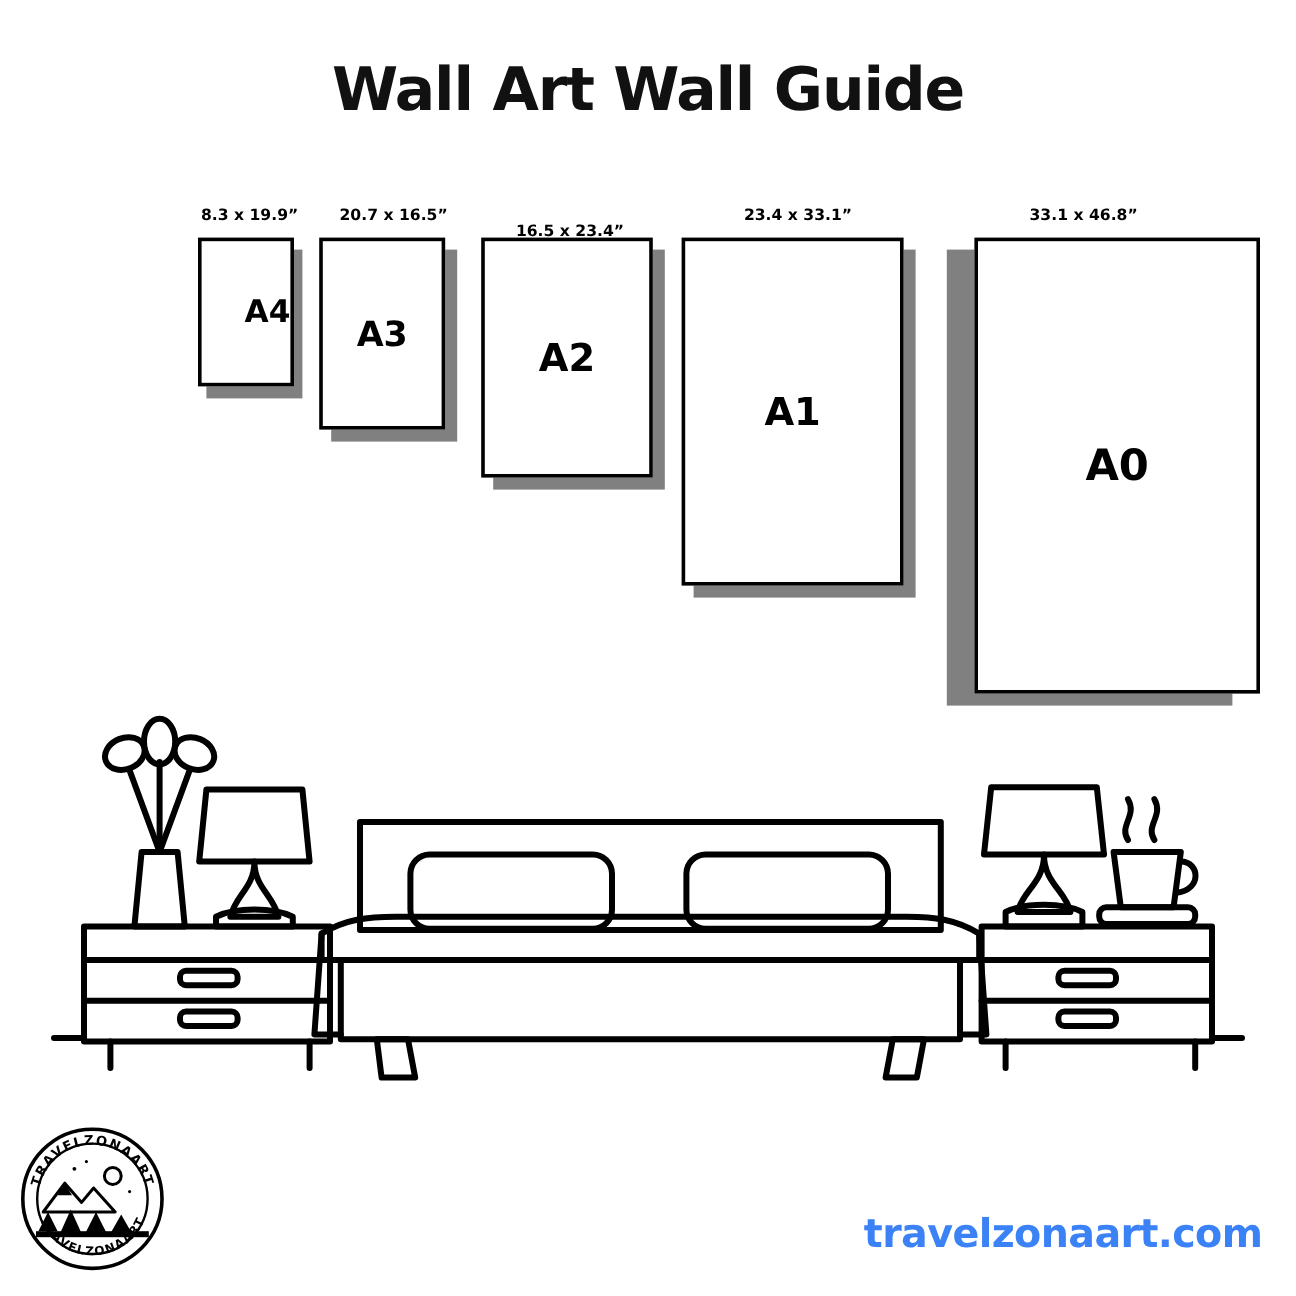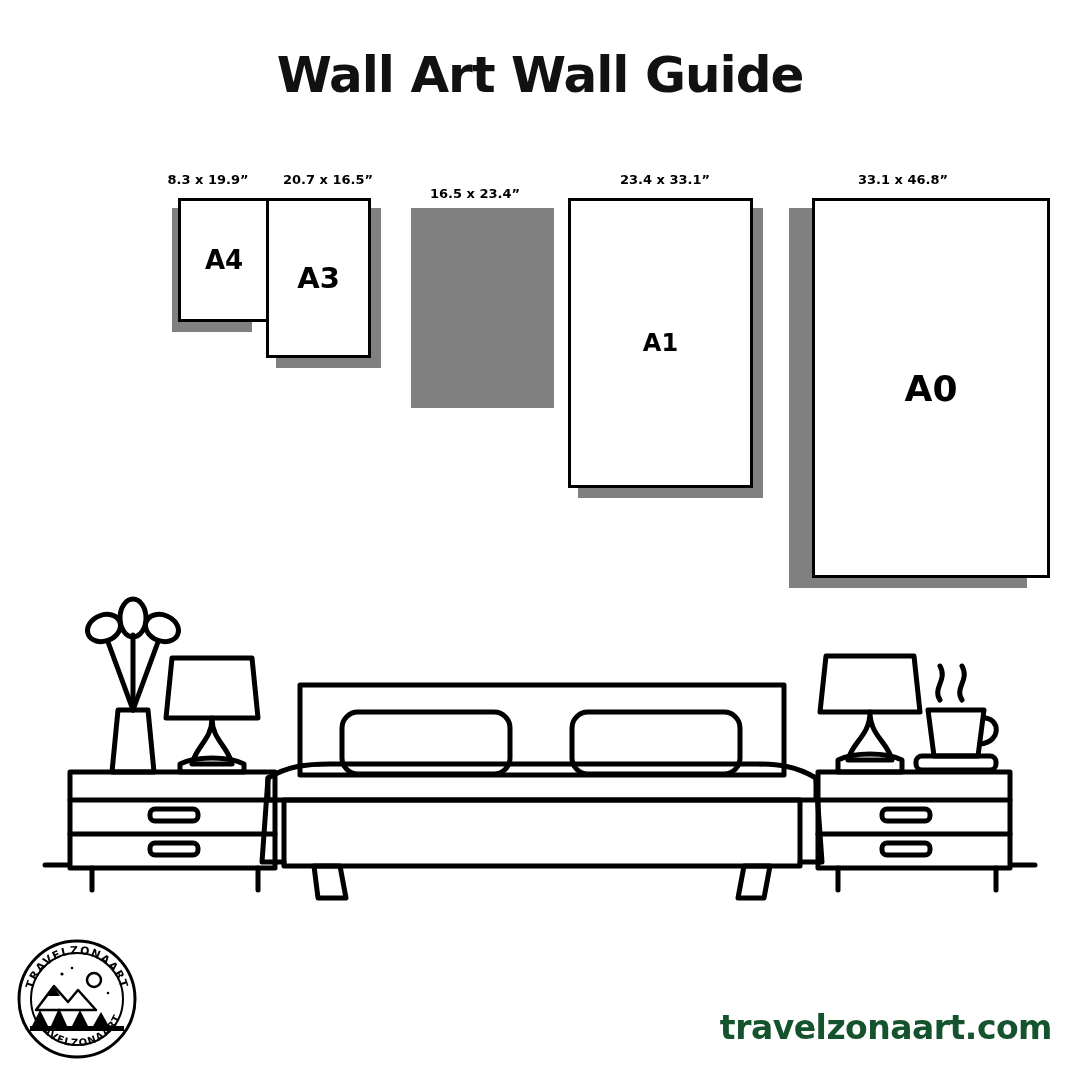--- a/index.html
+++ b/index.html
@@ -84,57 +84,60 @@
     width: 122px;
     height: 122px;
   }
   #website-url {
     position: absolute;
     right: 28px;
     top: 1008px;
     font-size: 33px;
     font-weight: 700;
     letter-spacing: -0.5px;
-    color: #14532d;
+    color: #3b82f6;
   }
 </style>
 </head>
 <body>
 
 <div id="page-title">Wall Art Wall Guide</div>
 
 <div id="size-chart">
 
 
   <div class="frame-group" style="left:150px; top:0px; width:116px; height:180px;">
     <div class="frame-dims" style="top:2px;">8.3 x 19.9”</div>
     <div class="frame-shadow" style="left:22px; top:38px; width:80px; height:124px;"></div>
-    <div class="frame-box" style="left:28px; top:28px; width:92px; height:124px;">
+    <div class="frame-box" style="left:15px; top:28px; width:80px; height:124px;justify-content:flex-end;">
       <span class="frame-label" style="font-size:26px;">A4</span>
     </div>
   </div>
 
   <div class="frame-group" style="left:258px; top:0px; width:140px; height:230px;">
     <div class="frame-dims" style="top:2px;">20.7 x 16.5”</div>
     <div class="frame-shadow" style="left:18px; top:38px; width:105px; height:160px;"></div>
     <div class="frame-box" style="left:8px; top:28px; width:105px; height:160px;">
       <span class="frame-label" style="font-size:29px;">A3</span>
     </div>
   </div>
 
   <div class="frame-group" style="left:390px; top:0px; width:170px; height:280px;">
     <div class="frame-dims" style="top:16px;">16.5 x 23.4”</div>
     <div class="frame-shadow" style="left:21px; top:38px; width:143px; height:200px;"></div>
+    <div class="frame-box" style="left:11px; top:28px; width:143px; height:200px;">
+      <span class="frame-label" style="font-size:32px;">A2</span>
+    </div>
   </div>
 
   <div class="frame-group" style="left:560px; top:0px; width:210px; height:340px;">
     <div class="frame-dims" style="top:2px;">23.4 x 33.1”</div>
     <div class="frame-shadow" style="left:18px; top:38px; width:185px; height:290px;"></div>
     <div class="frame-box" style="left:8px; top:28px; width:185px; height:290px;">
-      <span class="frame-label" style="font-size:24px;">A1</span>
+      <span class="frame-label" style="font-size:32px;">A1</span>
     </div>
   </div>
 
   <div class="frame-group" style="left:770px; top:0px; width:266px; height:430px;">
     <div class="frame-dims" style="top:2px;">33.1 x 46.8”</div>
     <div class="frame-shadow" style="left:19px; top:38px; width:238px; height:380px;"></div>
     <div class="frame-box" style="left:9px; top:28px; width:238px; height:380px;margin-left:33px;">
       <span class="frame-label" style="font-size:36px;">A0</span>
     </div>
   </div>

